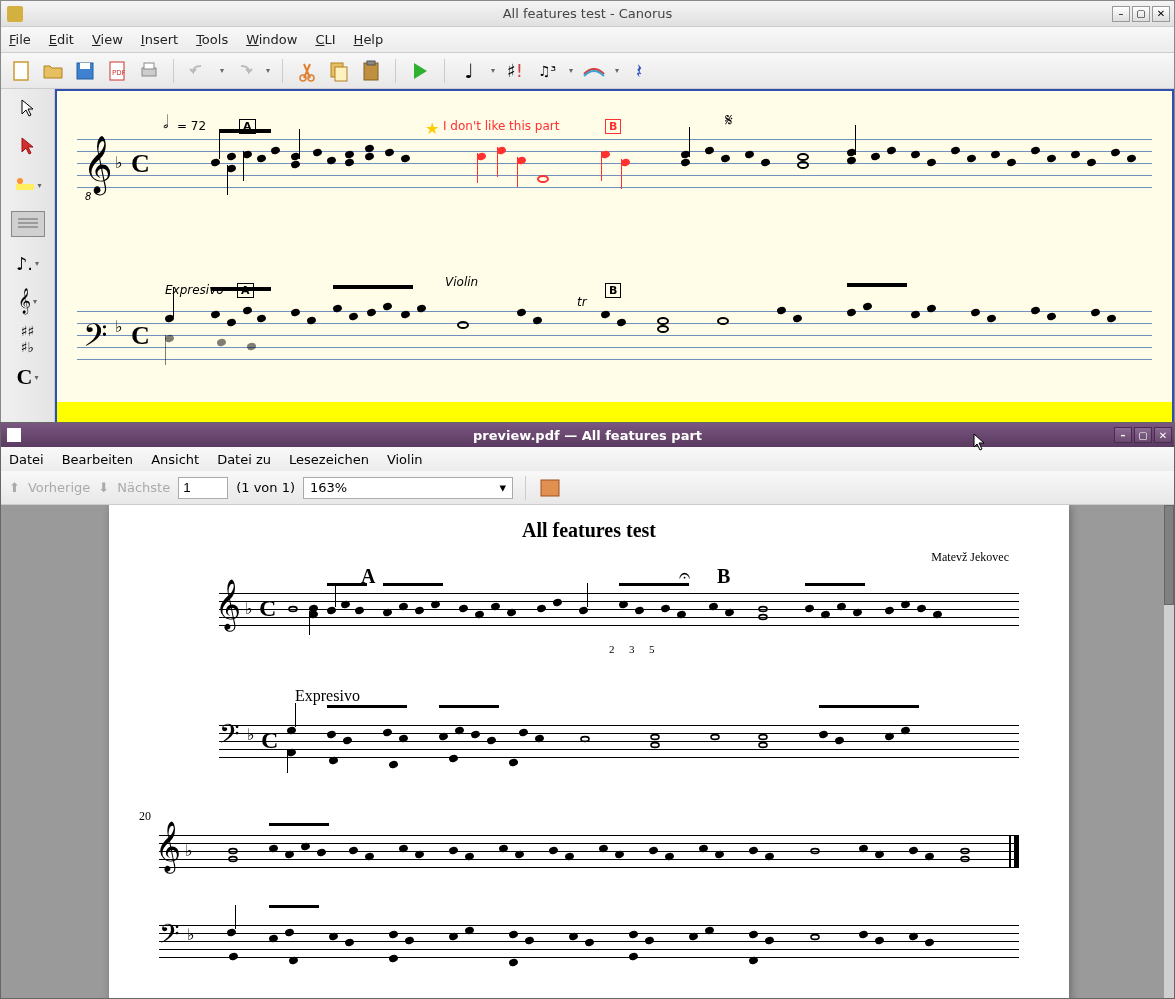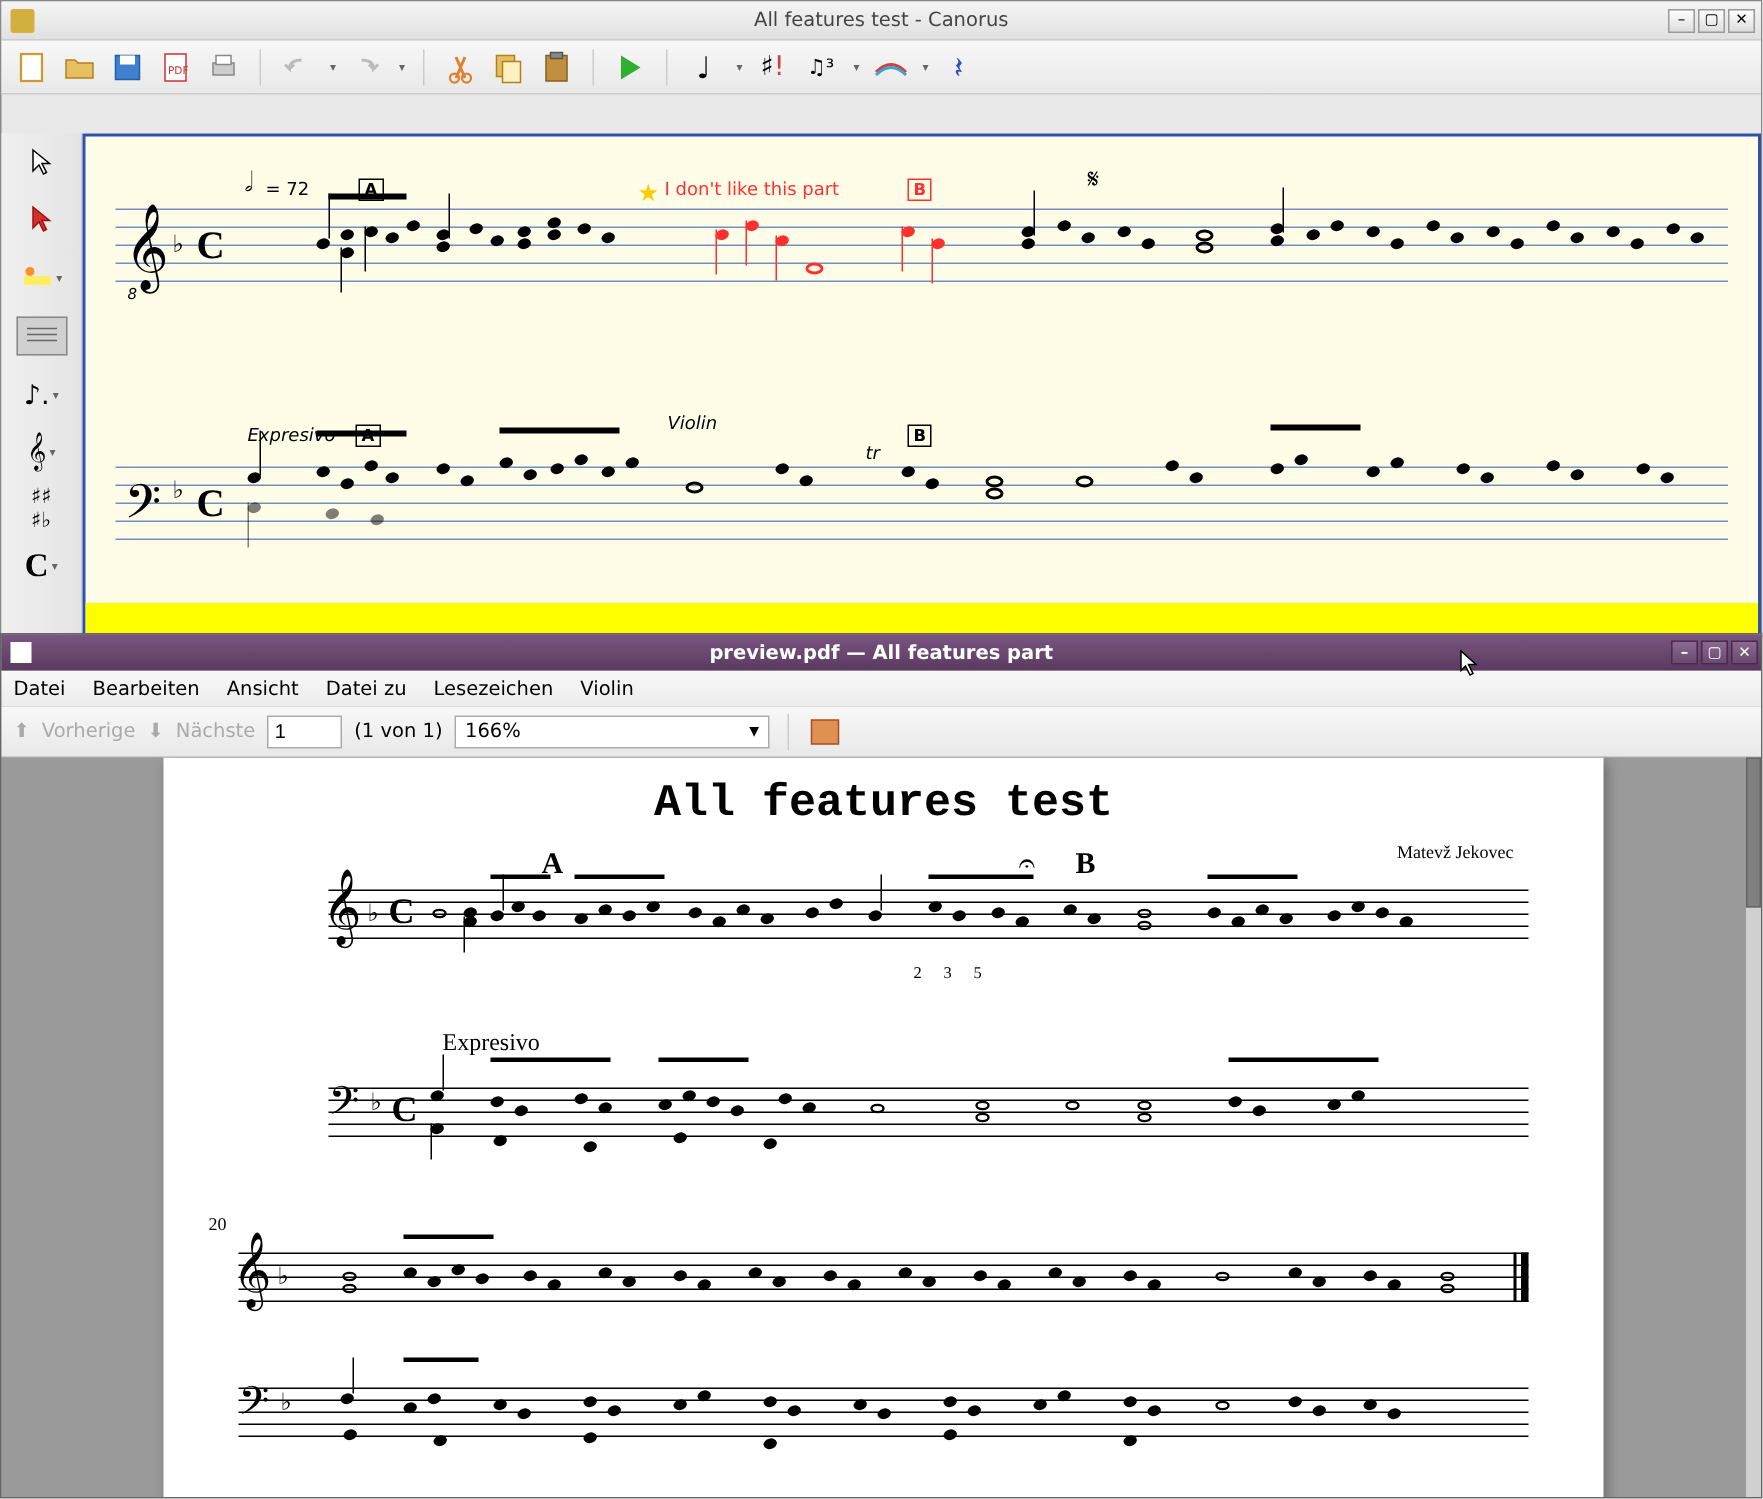--- a/index.html
+++ b/index.html
@@ -59,21 +59,21 @@
 .toolbar2 { height: 34px; background: linear-gradient(#f8f8f8,#e8e8e8); display: flex; align-items: center; padding: 0 8px; gap: 8px; border-bottom: 1px solid #ccc; }
 .toolbar2 .disabled { color: #aaa; }
 .pageinput { width: 50px; height: 22px; border: 1px solid #aaa; padding: 0 4px; background: #fff; }
 .zoomselect { width: 210px; height: 22px; border: 1px solid #aaa; background: #fff; display: flex; align-items: center; justify-content: space-between; padding: 0 6px; }
 
 .pdf-viewport { position: absolute; top: 82px; left: 0; right: 10px; bottom: 0; background: #9a9a9a; overflow: hidden; }
 .pdf-scroll { position: absolute; right: 0; top: 82px; bottom: 0; width: 10px; background: #d0d0d0; }
 .pdf-thumb { position: absolute; right: 0; top: 0; width: 10px; height: 100px; background: #808080; border: 1px solid #666; }
 
 .pdf-page { position: absolute; left: 108px; top: 0; width: 960px; height: 700px; background: #fff; box-shadow: 2px 2px 8px rgba(0,0,0,0.3); }
-.pdf-title { text-align: center; font-family: Liberation Mono, monospace; font-weight: bold; font-size: 30px; margin-top: 14px; }
+.pdf-title { text-align: center; font-family: Liberation Serif, serif; font-weight: bold; font-size: 20px; margin-top: 14px; }
 .pdf-composer { text-align: right; font-family: Georgia, serif; font-size: 12px; margin-right: 60px; margin-top: 8px; }
 
 .pdf-staff { position: absolute; left: 110px; right: 50px; }
 .pdf-staff-lines { position: relative; }
 .pdf-line { height: 1px; background: #000; margin-bottom: 7px; }
 .pdf-lyrics { font-family: Georgia, serif; font-size: 17px; position: absolute; }
 .pdf-mark { position: absolute; font-family: Georgia, serif; font-weight: bold; font-size: 20px; }
 .pdf-expr { position: absolute; font-family: Georgia, serif; font-size: 16px; }
 .pdf-measure-num { position: absolute; font-family: Georgia, serif; font-size: 12px; }
 
@@ -87,20 +87,30 @@
   <div class="titlebar1">
     <div class="winicon"></div>
     <span class="title">All features test - Canorus</span>
     <div class="winbtns">
       <div class="winbtn">–</div>
       <div class="winbtn">▢</div>
       <div class="winbtn">✕</div>
     </div>
   </div>
 
+  <div class="menubar">
+    <span>File</span>
+    <span>Edit</span>
+    <span>View</span>
+    <span>Insert</span>
+    <span>Tools</span>
+    <span>Window</span>
+    <span>CLI</span>
+    <span>Help</span>
+  </div>
 
   <div class="toolbar">
     <div class="tbicon">
         <svg width="22" height="22">
           <rect x="4" y="2" width="14" height="18" fill="#fff" stroke="#cc9933" stroke-width="1.5"></rect>
         </svg>
       </div>
     <div class="tbicon">
         <svg width="22" height="22">
           <path d="M2 6 L8 6 L10 8 L20 8 L20 18 L2 18 Z" fill="#e6c060" stroke="#b08020"></path>
@@ -405,21 +415,21 @@
   </div>
 
   <div class="toolbar2">
     <span class="disabled">⬆</span>
     <span class="disabled">Vorherige</span>
     <span class="disabled">⬇</span>
     <span class="disabled">Nächste</span>
     <input class="pageinput" value="1" style="">
     <span>(1 von 1)</span>
     <div class="zoomselect">
-      <span>166%</span>
+      <span>163%</span>
       <span>▾</span>
     </div>
     <div class="tbsep"></div>
     <div class="tbicon">
         <svg width="20" height="18">
           <rect x="1" y="1" width="18" height="16" fill="#e09050" stroke="#a05020"></rect>
         </svg>
       </div>
   </div>
 

